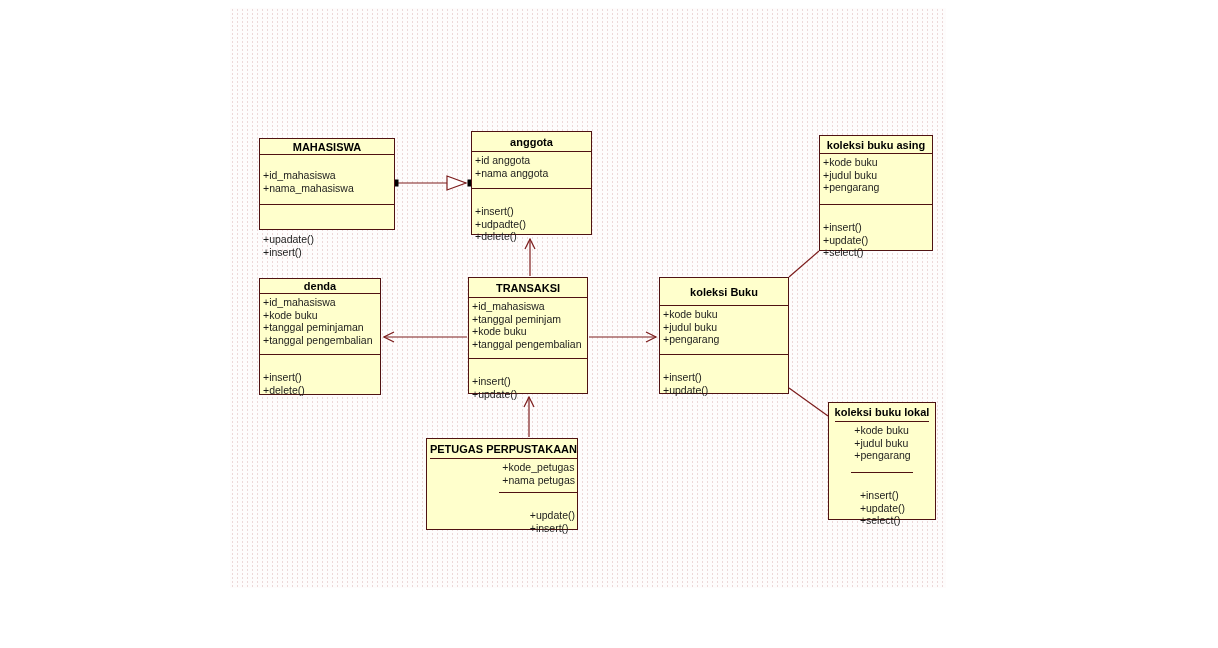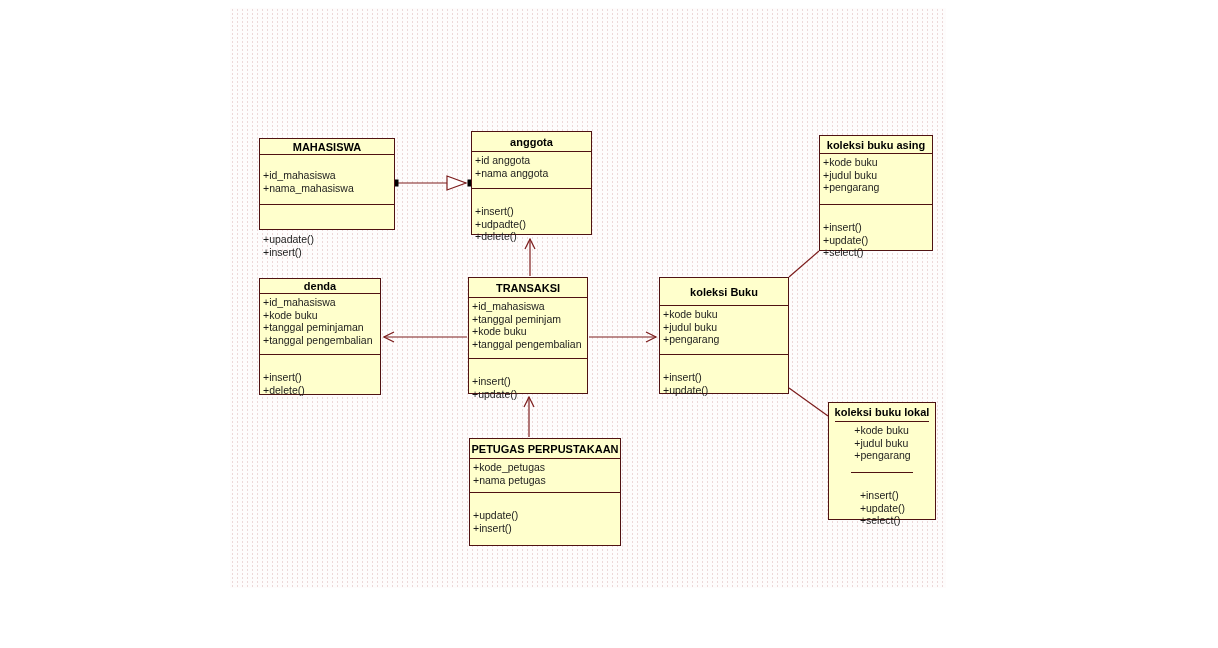--- a/index.html
+++ b/index.html
@@ -168,21 +168,21 @@
         <div class="cls-attrs" style="height: 49px;">
           <div class="member-row">+kode buku</div>
           <div class="member-row">+judul buku</div>
           <div class="member-row">+pengarang</div>
         </div>
         <div class="cls-methods">
           <div class="member-row">+insert()</div>
           <div class="member-row">+update()</div>
         </div>
       </div>
-      <div class="uml-class" style="left: 469px; top: 438px; width: 152px; height: 108px;">
+      <div class="uml-class" style="left: 426px; top: 438px; width: 152px; height: 92px; align-items: flex-end;">
         <div class="cls-title" style="height: 20px;">PETUGAS PERPUSTAKAAN</div>
         <div class="cls-attrs" style="height: 34px;">
           <div class="member-row">+kode_petugas</div>
           <div class="member-row">+nama petugas</div>
         </div>
         <div class="cls-methods">
           <div class="member-row">+update()</div>
           <div class="member-row">+insert()</div>
         </div>
       </div>

